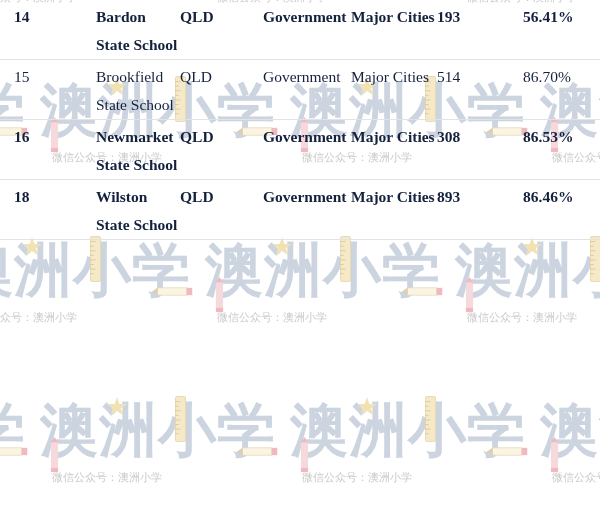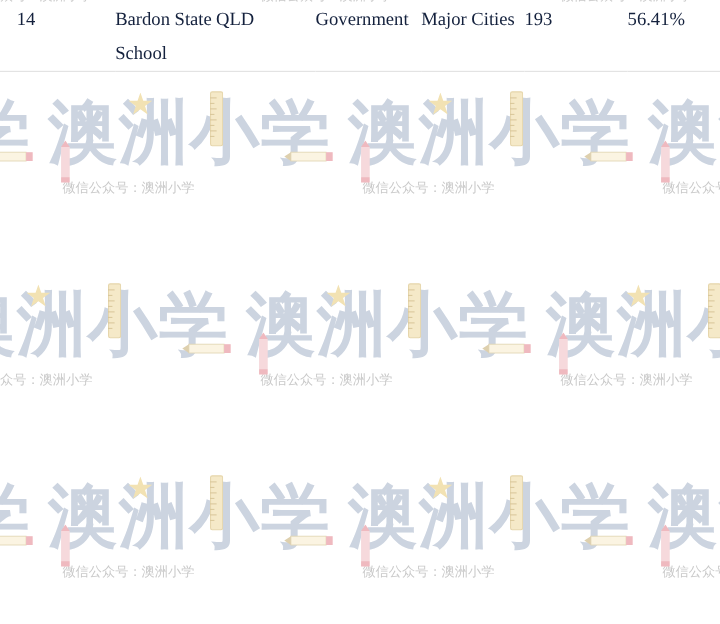--- a/index.html
+++ b/index.html
@@ -87,20 +87,21 @@
   }
   #ranking-table td {
     vertical-align: top;
     padding: 3px 0 0 0;
     line-height: 28px;
     border-bottom: 1px solid #e3e3e3;
     background: transparent;
   }
   tr.row-shaded td {
     background: rgba(247,247,247,0.72);
+    font-weight: bold;
   }
   tr.row-plain td {
     background: rgba(255,255,255,0.55);
   }
   .c-rank   { width: 82px;  padding-left: 14px !important; }
   .c-school { width: 84px; margin-left: 14px; }
   .c-state  { width: 83px; }
   .c-sector { width: 88px; }
   .c-region { width: 86px; margin-left: 35px; }
   .c-enrol  { width: 86px; }
@@ -377,14 +378,83 @@
         <td class="c-region">
           <span class="cell-text">Major Cities</span>
         </td>
         <td class="c-enrol">
           <span class="cell-text">193</span>
         </td>
         <td class="c-pct">
           <span class="cell-text">56.41%</span>
         </td>
       </tr>
+      <tr class="row-plain">
+        <td class="c-rank">
+          <span class="cell-text">15</span>
+        </td>
+        <td class="c-school">
+          <span class="cell-text">Brookfield State School</span>
+        </td>
+        <td class="c-state">
+          <span class="cell-text">QLD</span>
+        </td>
+        <td class="c-sector">
+          <span class="cell-text">Government</span>
+        </td>
+        <td class="c-region">
+          <span class="cell-text">Major Cities</span>
+        </td>
+        <td class="c-enrol">
+          <span class="cell-text">514</span>
+        </td>
+        <td class="c-pct">
+          <span class="cell-text">86.70%</span>
+        </td>
+      </tr>
+      <tr class="row-shaded">
+        <td class="c-rank">
+          <span class="cell-text">16</span>
+        </td>
+        <td class="c-school">
+          <span class="cell-text">Newmarket State School</span>
+        </td>
+        <td class="c-state">
+          <span class="cell-text">QLD</span>
+        </td>
+        <td class="c-sector">
+          <span class="cell-text">Government</span>
+        </td>
+        <td class="c-region">
+          <span class="cell-text">Major Cities</span>
+        </td>
+        <td class="c-enrol">
+          <span class="cell-text">308</span>
+        </td>
+        <td class="c-pct">
+          <span class="cell-text">86.53%</span>
+        </td>
+      </tr>
+      <tr class="row-shaded">
+        <td class="c-rank">
+          <span class="cell-text">18</span>
+        </td>
+        <td class="c-school">
+          <span class="cell-text">Wilston State School</span>
+        </td>
+        <td class="c-state">
+          <span class="cell-text">QLD</span>
+        </td>
+        <td class="c-sector">
+          <span class="cell-text">Government</span>
+        </td>
+        <td class="c-region">
+          <span class="cell-text">Major Cities</span>
+        </td>
+        <td class="c-enrol">
+          <span class="cell-text">893</span>
+        </td>
+        <td class="c-pct">
+          <span class="cell-text">86.46%</span>
+        </td>
+      </tr>
     </tbody>
 </table>
 
 </body></html>

